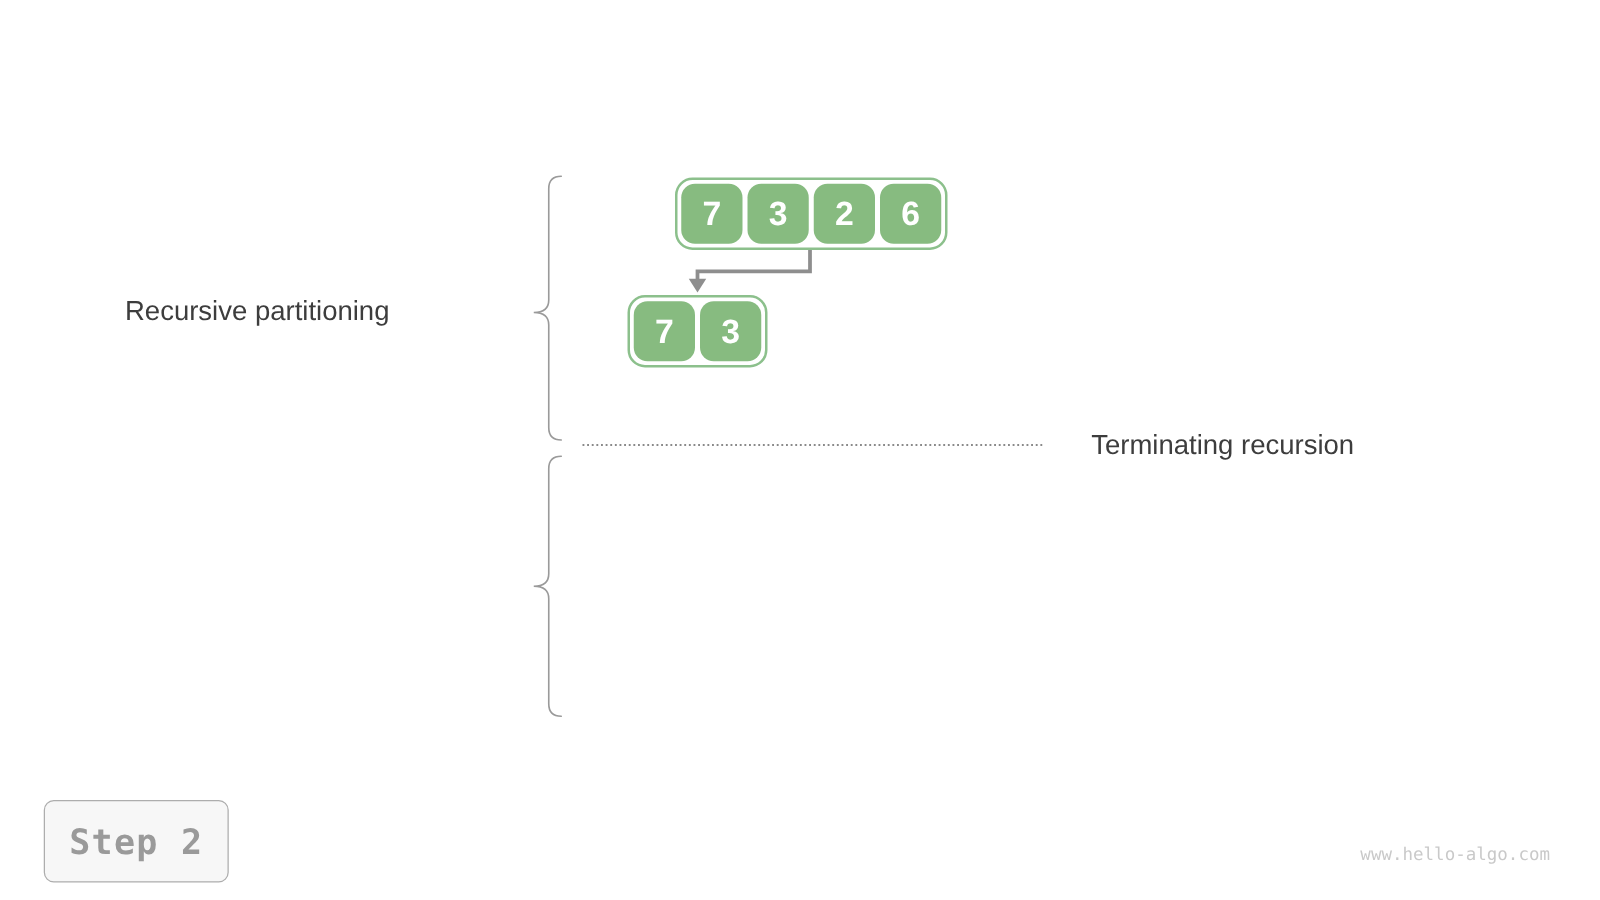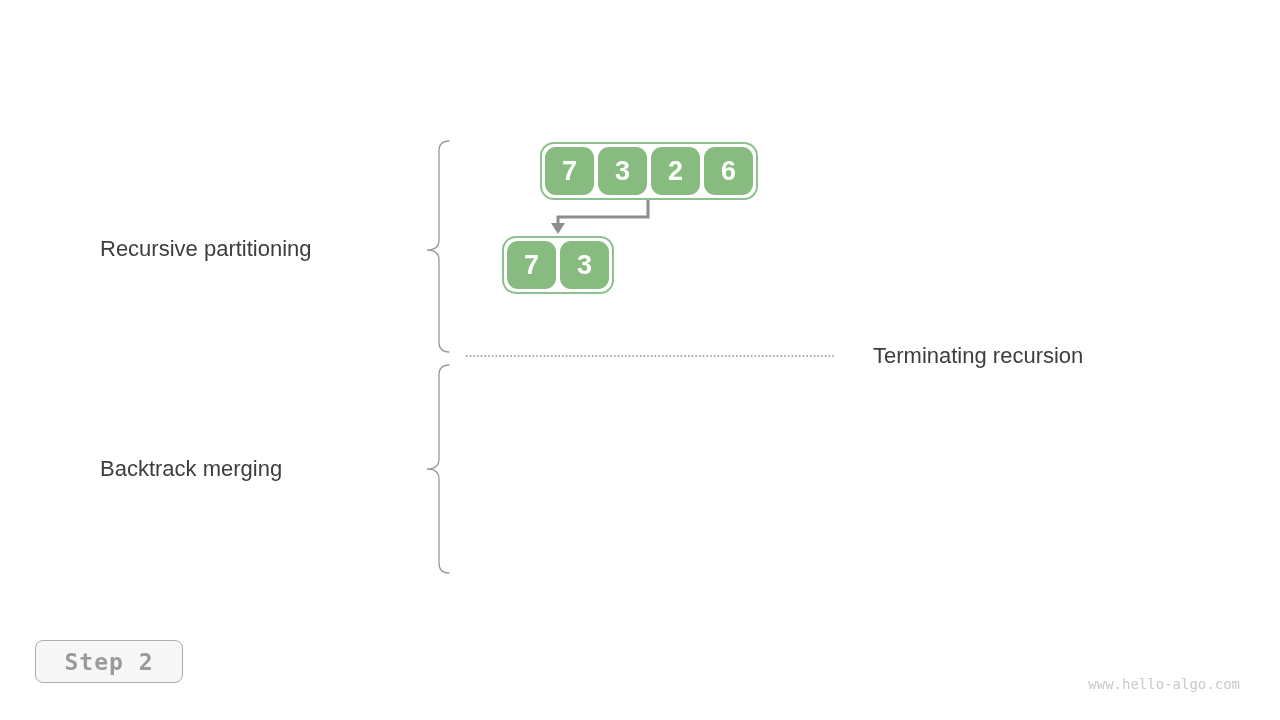--- a/index.html
+++ b/index.html
@@ -73,30 +73,30 @@
     font-weight: bold;
     display: flex;
     align-items: center;
     justify-content: center;
   }
   .badge {
     position: absolute;
     left: 35px;
     top: 640px;
     width: 148px;
-    height: 43px;
+    height: 66px;
     background: var(--badge-bg);
     border: 1.5px solid var(--badge-border);
     border-radius: 8px;
     display: flex;
     align-items: center;
     justify-content: center;
     font-family: "DejaVu Sans Mono", monospace;
     font-weight: bold;
-    font-size: 23px;
+    font-size: 28px;
     color: var(--badge-text);
     letter-spacing: 1px;
   }
   .watermark {
     position: absolute;
     right: 40px;
     top: 676px;
     font-family: "DejaVu Sans Mono", monospace;
     font-size: 14px;
     color: var(--watermark-text);
@@ -118,21 +118,20 @@
     <g>
       <polyline points="648,199 648,217 558,217 558,226" fill="none" style="stroke: var(--arrow-gray);" stroke-width="3" stroke-linejoin="miter"></polyline>
       <polygon points="558,234 551,223 565,223" style="fill: var(--arrow-gray);"></polygon>
     </g>
 
     <line x1="466" y1="356" x2="834" y2="356" style="stroke: var(--dotted-line-gray);" stroke-width="1.5" stroke-dasharray="1.5 2.2"></line>
   </svg>
 
   <div class="label label-right label-rp">Recursive partitioning</div>
 
-  <div class="label label-right label-bm">Backtrack merging</div>
 
   <div class="label label-tr">Terminating recursion</div>
 
   <div class="array-box array-level1">
       <div class="cell">7</div>
       <div class="cell">3</div>
       <div class="cell">2</div>
       <div class="cell">6</div>
     </div>
 

